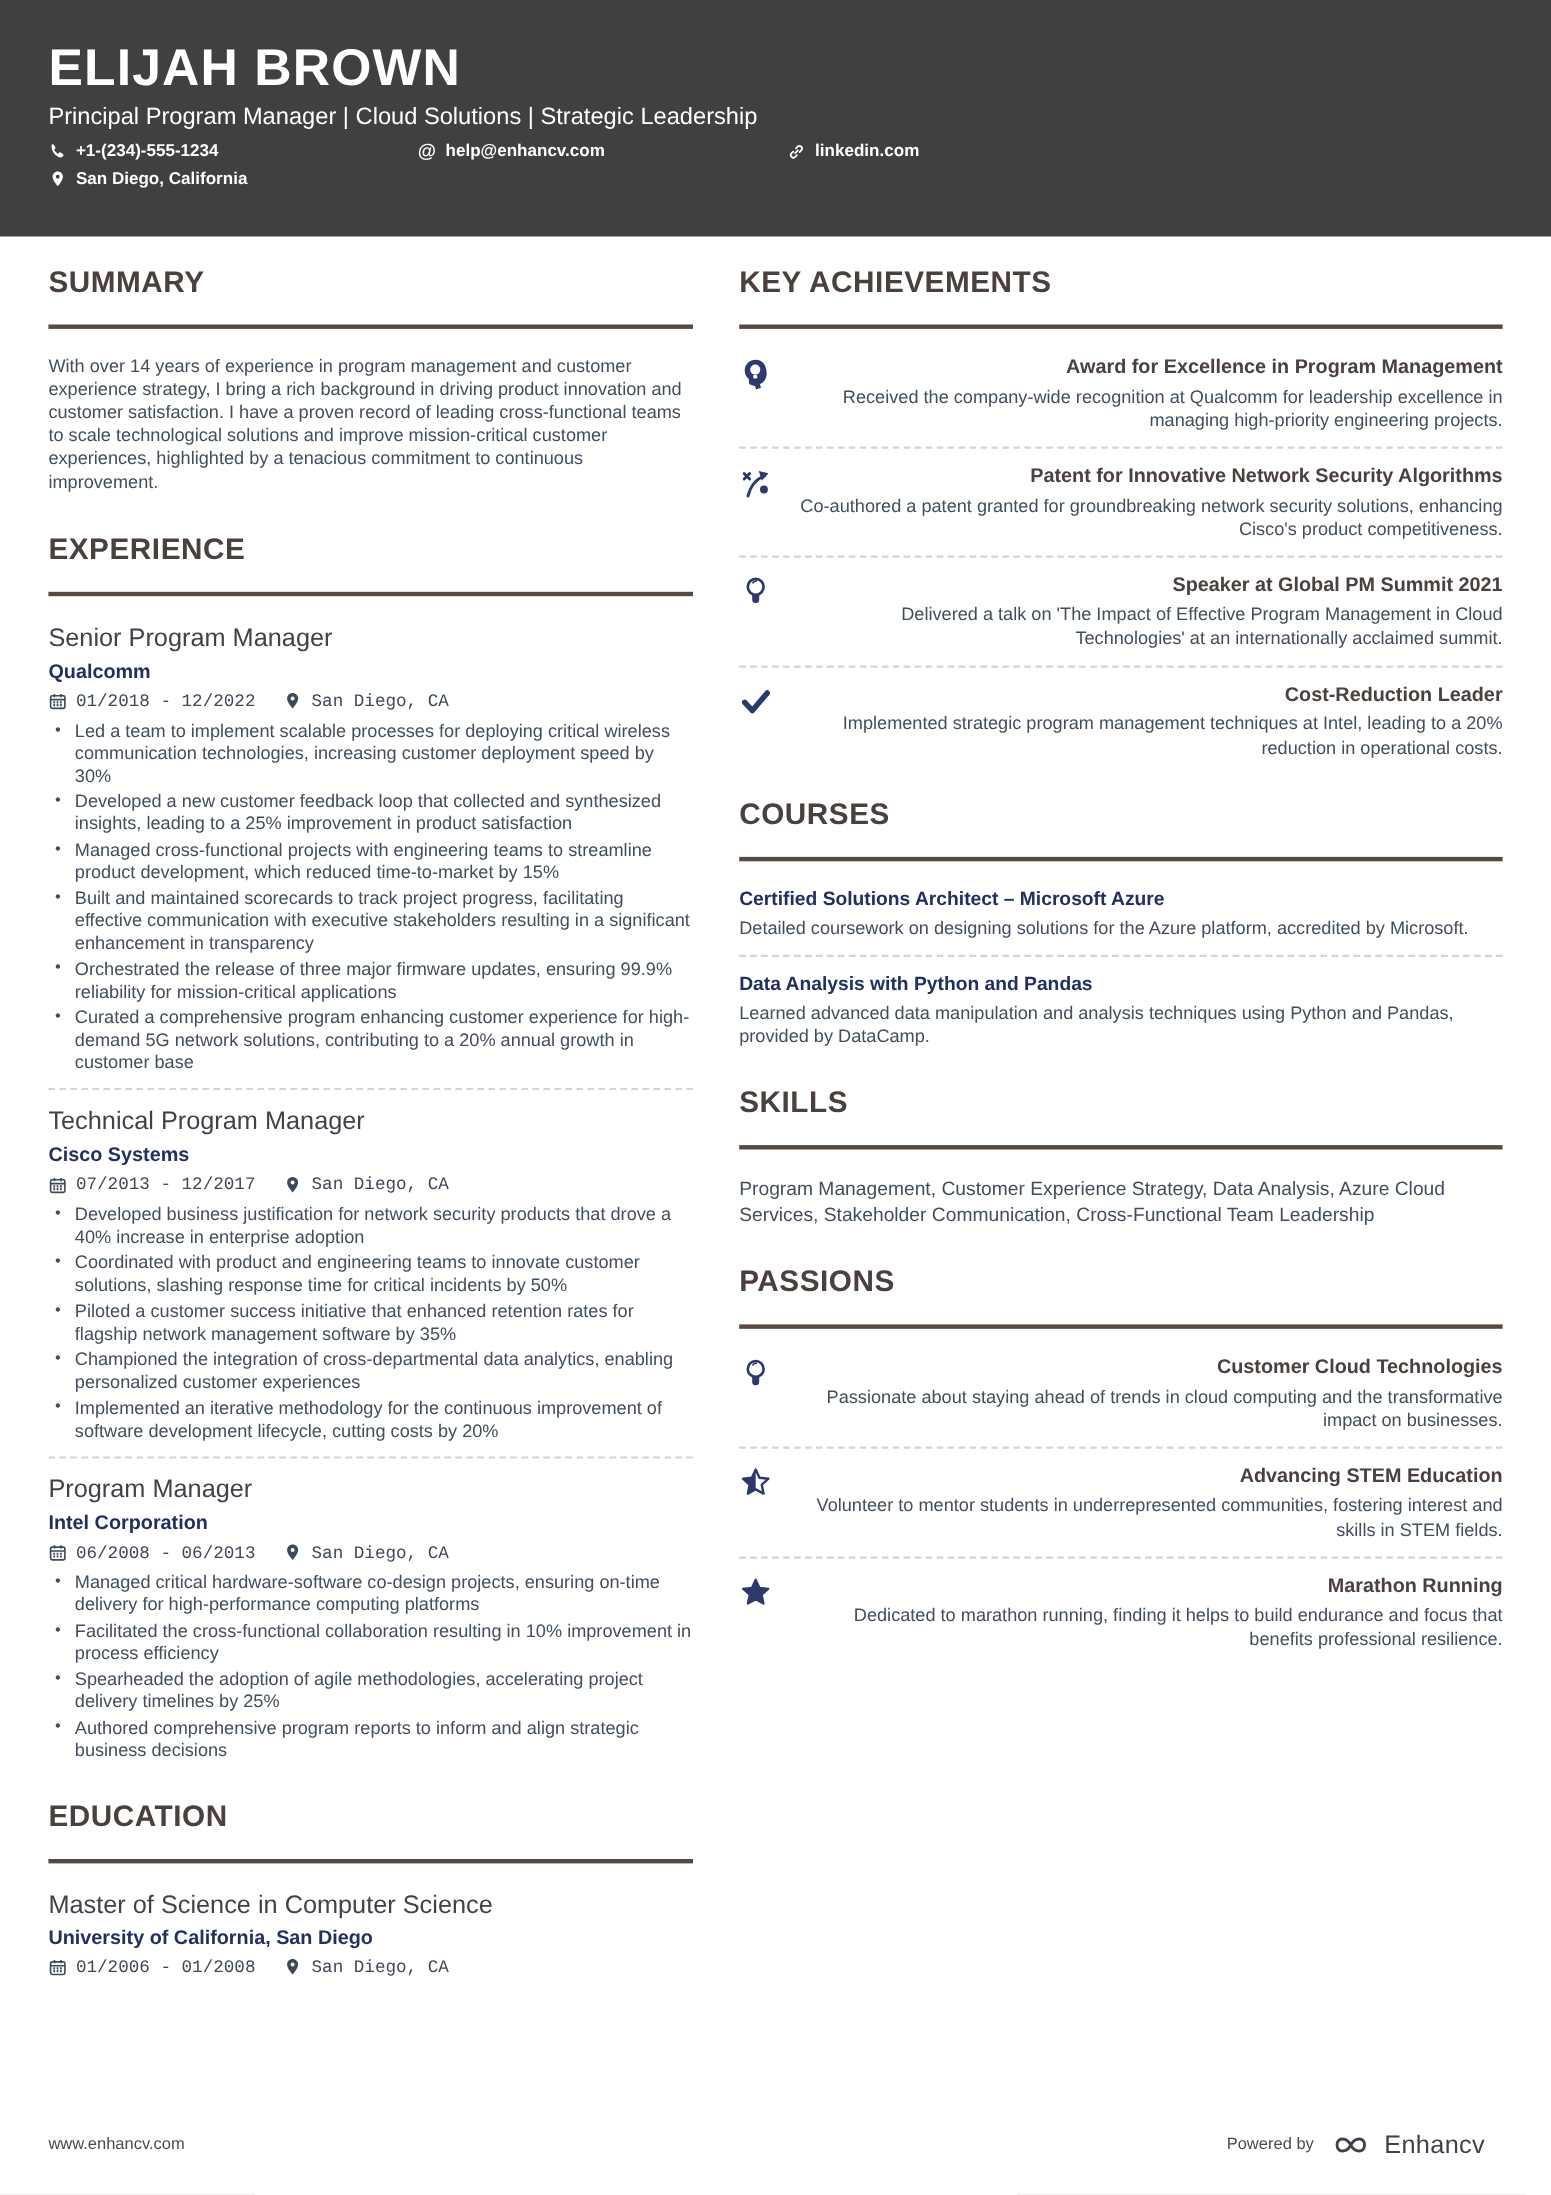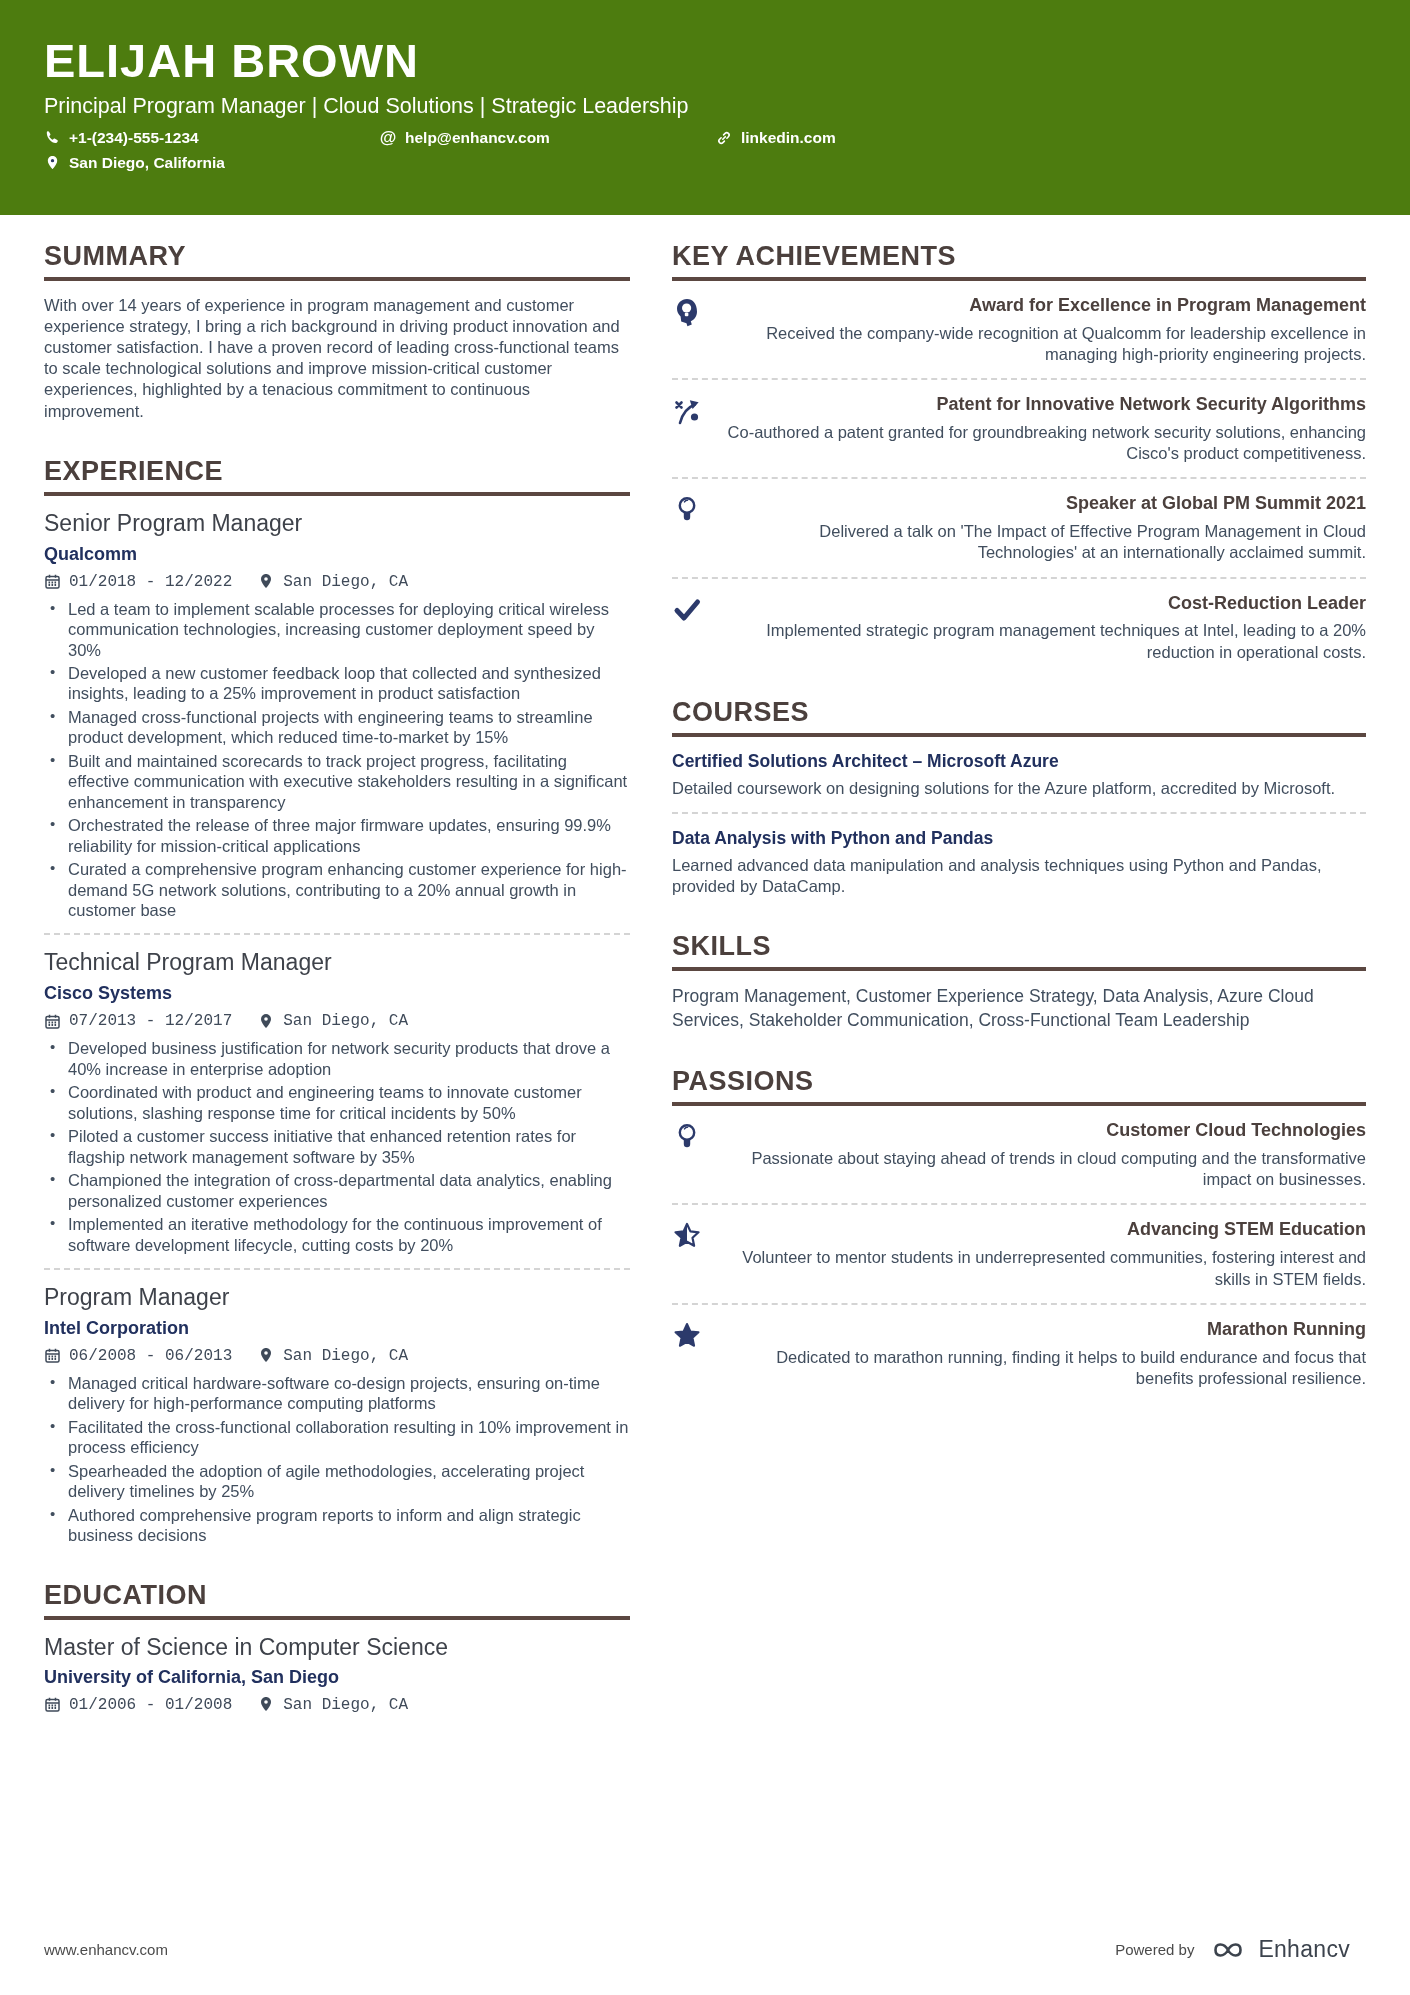--- a/index.html
+++ b/index.html
@@ -4,39 +4,39 @@
 <style>
   * { margin:0; padding:0; box-sizing:border-box; }
   html,body { background:#e8e8e8; }
   body { font-family:"Liberation Sans", sans-serif; }
   .page {
     width:1410px; height:1995px; margin:0 auto; background:#ffffff;
     position:relative; overflow:hidden;
   }
   
   .header {
-    background:#4d7c0f; color:#fff; height:215px;
+    background:#404040; color:#fff; height:215px;
     padding:36px 44px 0 44px;
   }
   .name { font-size:47px; font-weight:bold; letter-spacing:1px; line-height:1.08; }
   .role { font-size:21.5px; font-weight:normal; margin-top:7px; }
   .contact-grid {
     display:grid; grid-template-columns:336px 336px 1fr;
     margin-top:10px; row-gap:7px;
   }
   .contact-item { display:flex; align-items:center; gap:9px; font-size:15.5px; font-weight:bold; }
   .cicon { width:16px; height:16px; flex:0 0 16px; display:inline-flex; align-items:center; justify-content:center; }
   .at-glyph { font-size:17px; font-weight:bold; }
   
   .main { display:flex; gap:42px; padding:26px 44px 0 44px; }
   .col-left  { width:586px; flex:0 0 586px; }
   .col-right { flex:1; min-width:0; }
   h2.section {
     font-size:27px; font-weight:bold; color:#4b403d; letter-spacing:0.5px;
-    border-bottom:4px solid #5b4741; padding-bottom:5px; margin-bottom:14px;
+    border-bottom:4px solid #5b4741; padding-bottom:23px; margin-bottom:24px;
   }
   .section-block { margin-bottom:34px; }
   .body-text { font-size:16.5px; line-height:1.28; color:#414e5e; }
   
   .job-title { font-size:23px; font-weight:400; color:#3e424a; margin-bottom:7px; }
   .company   { font-size:18px; font-weight:bold; color:#21305e; margin-bottom:8px; }
   .degree    { font-size:23px; font-weight:400; color:#3e424a; margin-bottom:6px; }
   .meta { display:flex; gap:26px; align-items:center; font-size:16px; color:#3f4a59; margin-bottom:8px; }
   .meta-item { display:flex; align-items:center; gap:8px;font-family:Liberation Mono, monospace; }
   .micon { width:17px; height:17px; flex:0 0 17px; display:inline-flex; }

